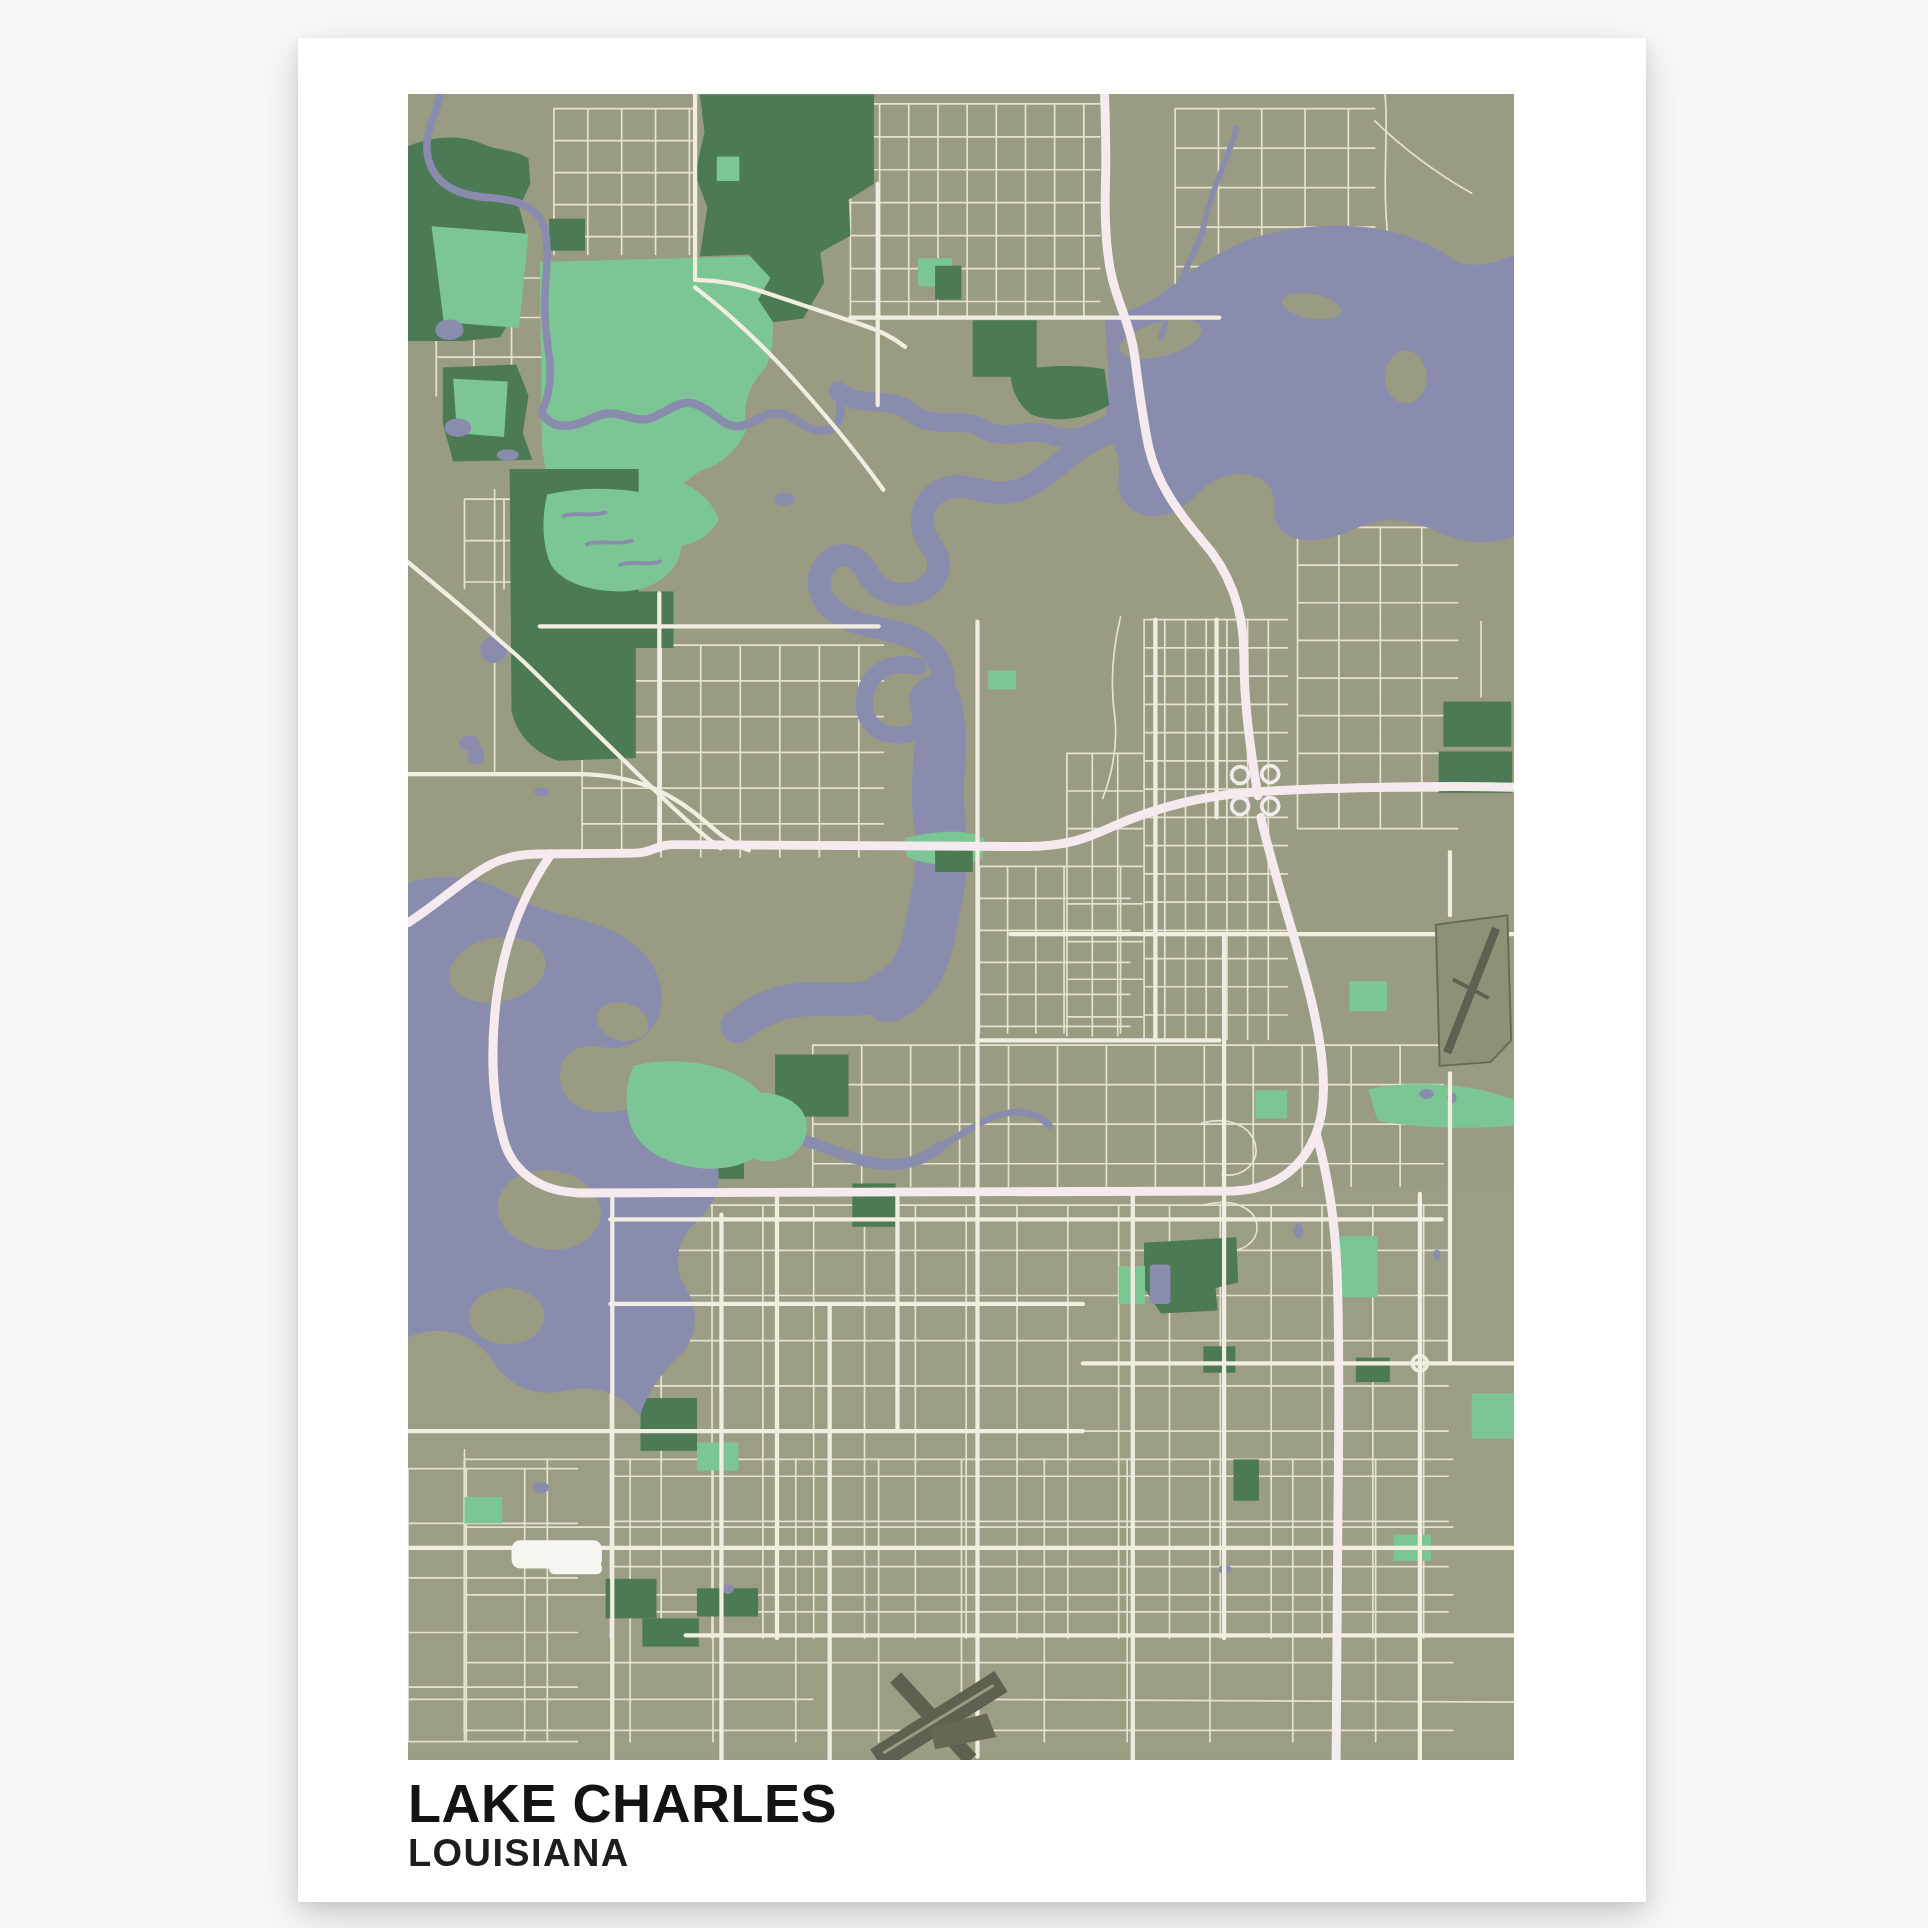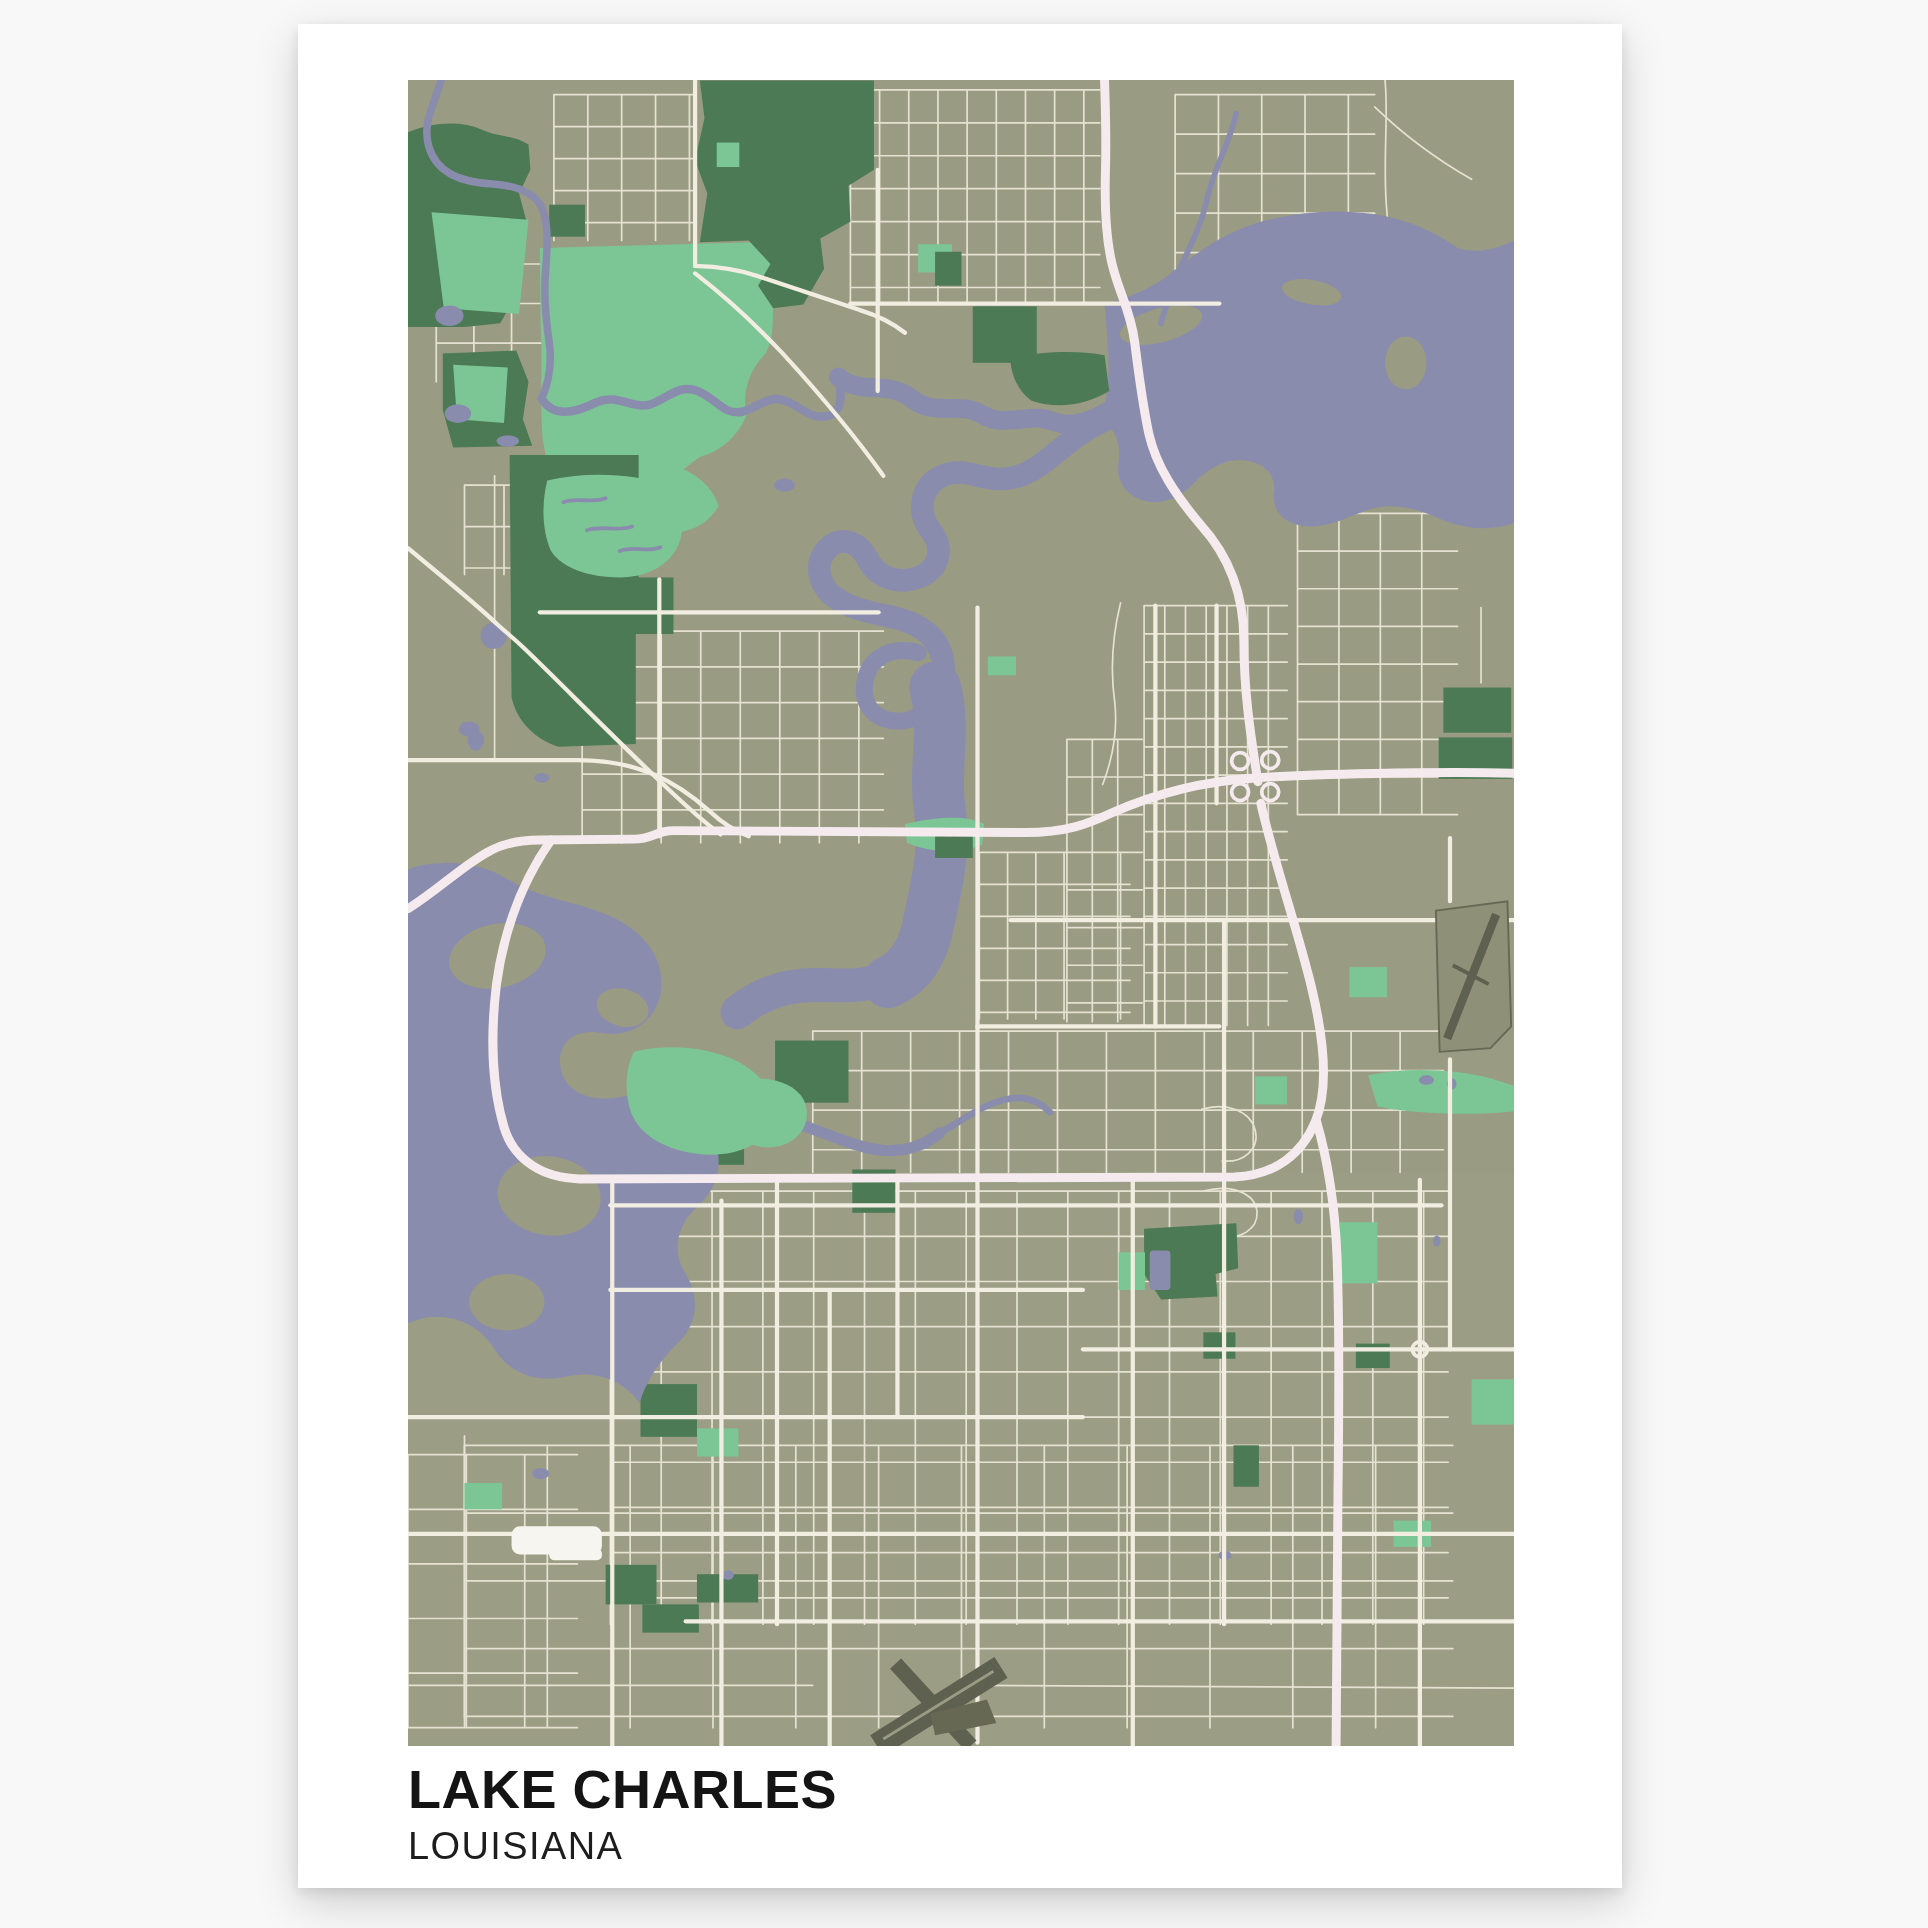--- a/index.html
+++ b/index.html
@@ -5,24 +5,25 @@
   html,body{margin:0;padding:0;}
   .scene{
     position:relative;
     width:1928px;height:1928px;
     background:var(--page-bg,#f8f8f8);
     font-family:"Liberation Sans", sans-serif;
     overflow:hidden;
   }
   .poster{
     position:absolute;
-    left:298px;top:24px;
+    left:298px;top:38px;
     width:1324px;height:1864px;
     background:var(--poster-bg,#ffffff);
     box-shadow:0 15px 40px rgba(0,0,0,.17), 0 3.8px 11.3px rgba(0,0,0,.09);
+    padding-left:24px;
   }
   .map-frame{
     position:absolute;
     left:110px;top:56px;
     width:1106px;height:1666px;
     overflow:hidden;
     background:var(--land,#9a9b83);
   }
   .map-frame svg{display:block;width:1106px;height:1666px;}
   .caption{
@@ -32,24 +33,24 @@
   }
   .caption h1{
     margin:0;
     font-size:54px;
     line-height:1.05;
     font-weight:700;
     letter-spacing:0.5px;
     color:var(--title,#141414);
   }
   .caption h2{
-    margin:9px 0 0 0;
+    margin:2px 0 0 0;
     font-size:38px;
     line-height:1;
-    font-weight:400;
+    font-weight:700;
     letter-spacing:1.4px;
     color:var(--subtitle-c,#1d1d1d);
   }
   
   .water-f{fill:var(--water,#8a8cae);}
   .water-s{stroke:var(--water,#8a8cae);fill:none;stroke-linecap:round;stroke-linejoin:round;}
   .island{fill:var(--land,#9a9b83);}
   .park{fill:var(--park,#4b7a54);}
   .park-l{fill:var(--park-light,#7cc695);}
   .rd-minor{stroke:var(--road-minor,#e6e2d2);stroke-width:1.8;fill:none;stroke-linecap:round;}

